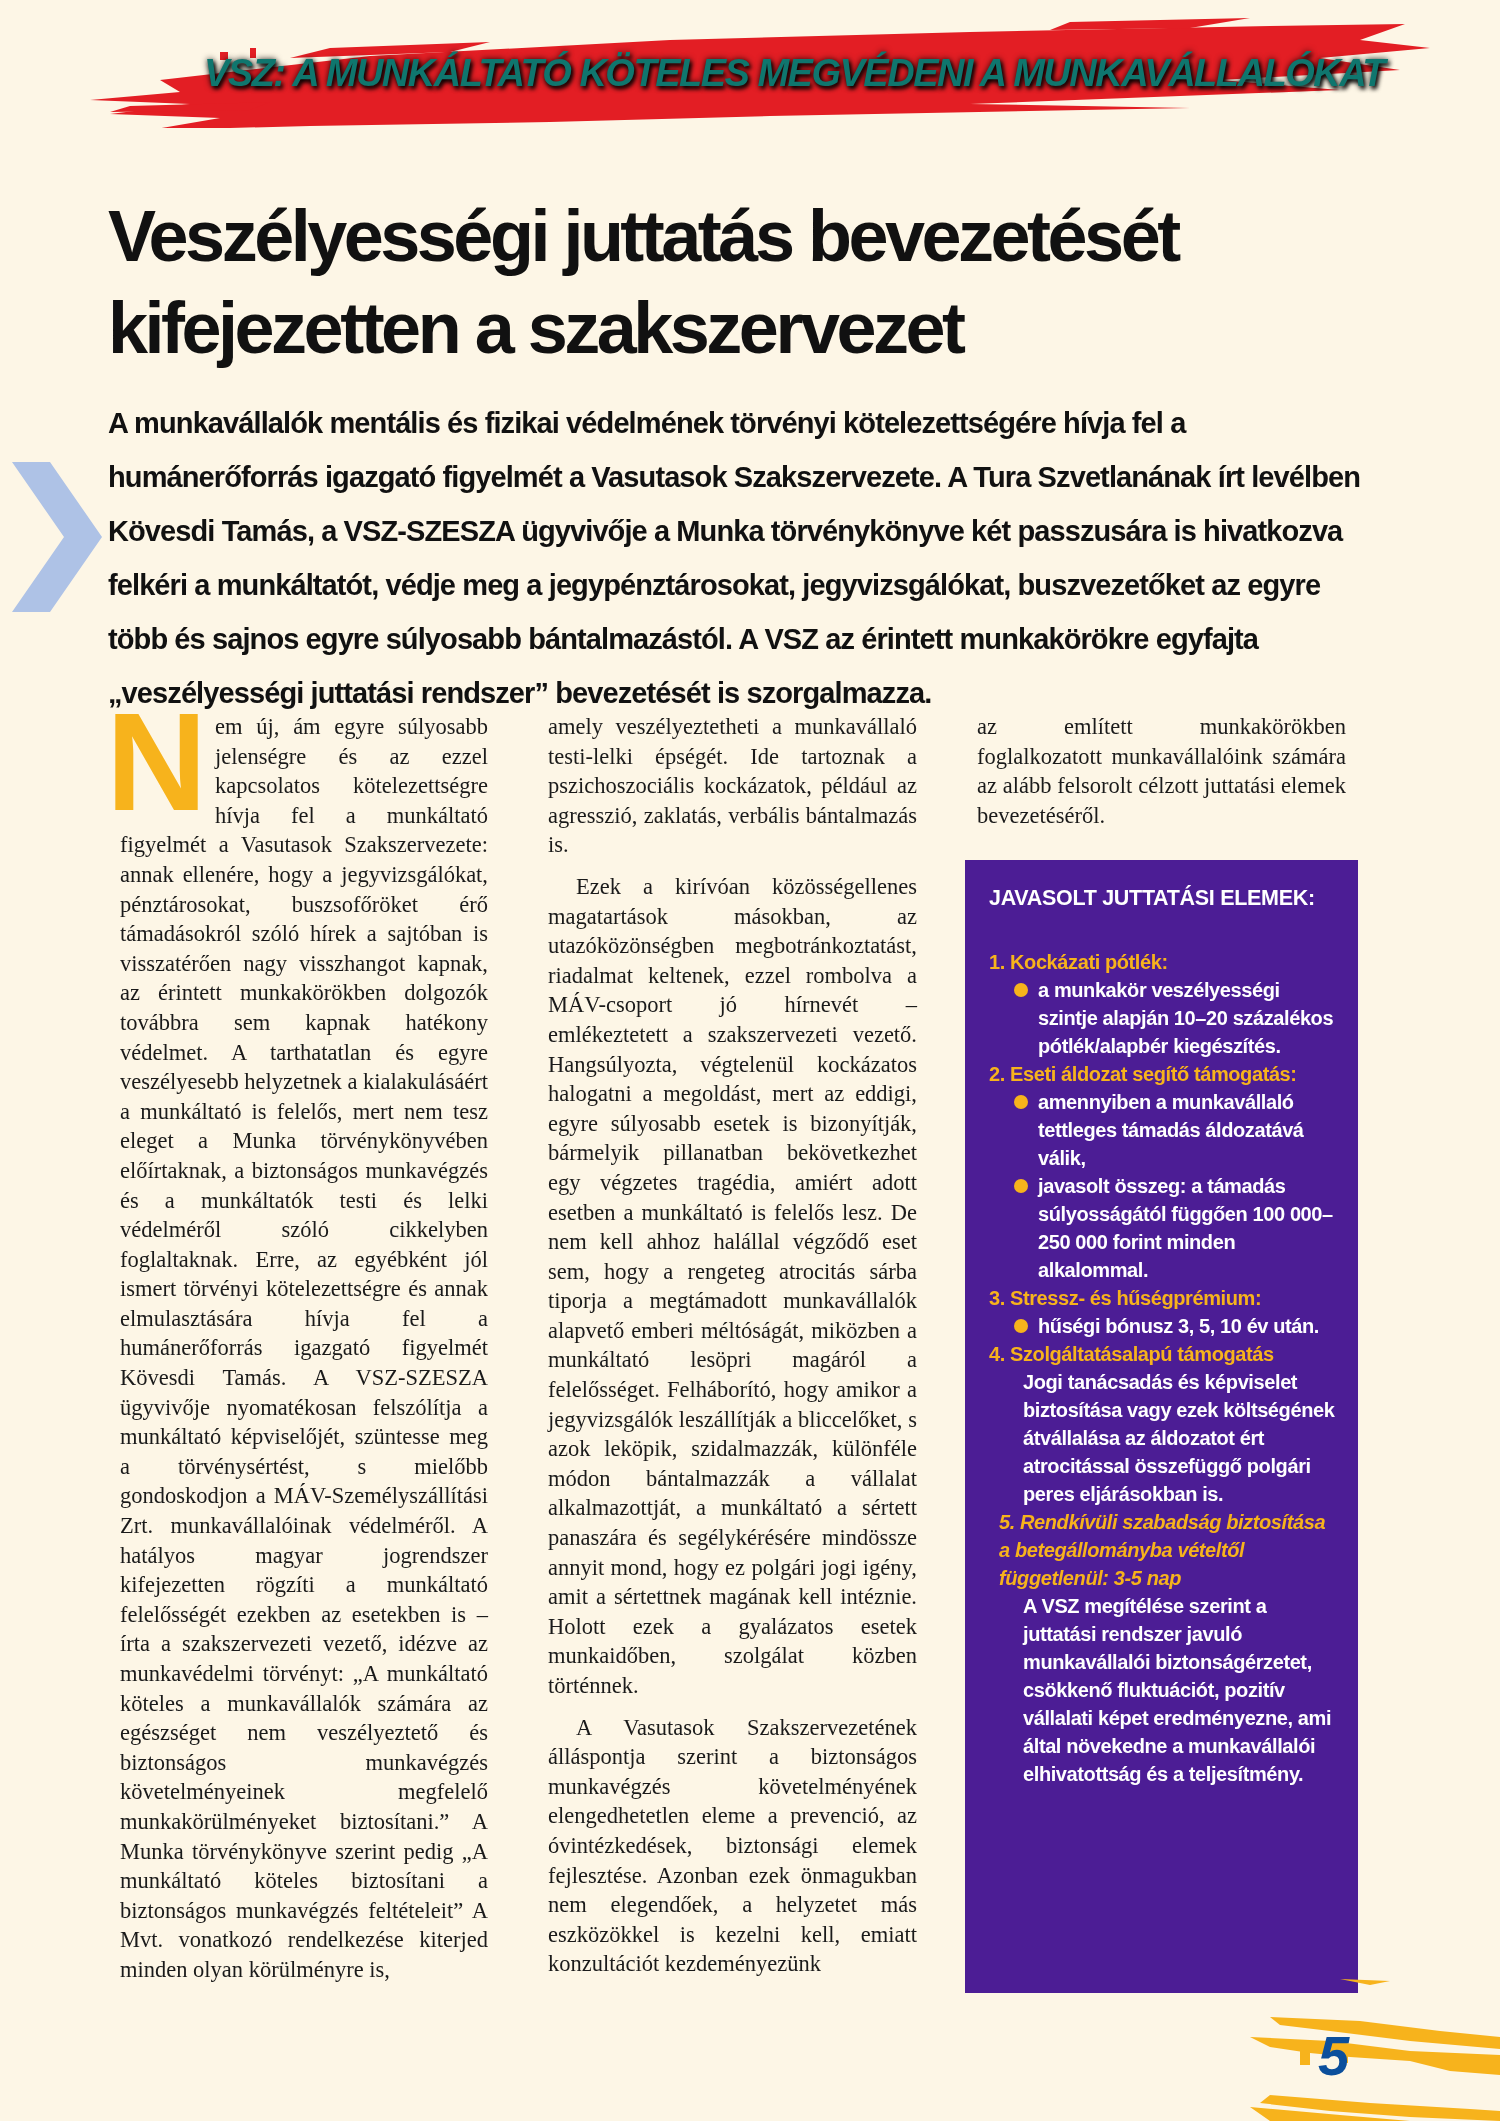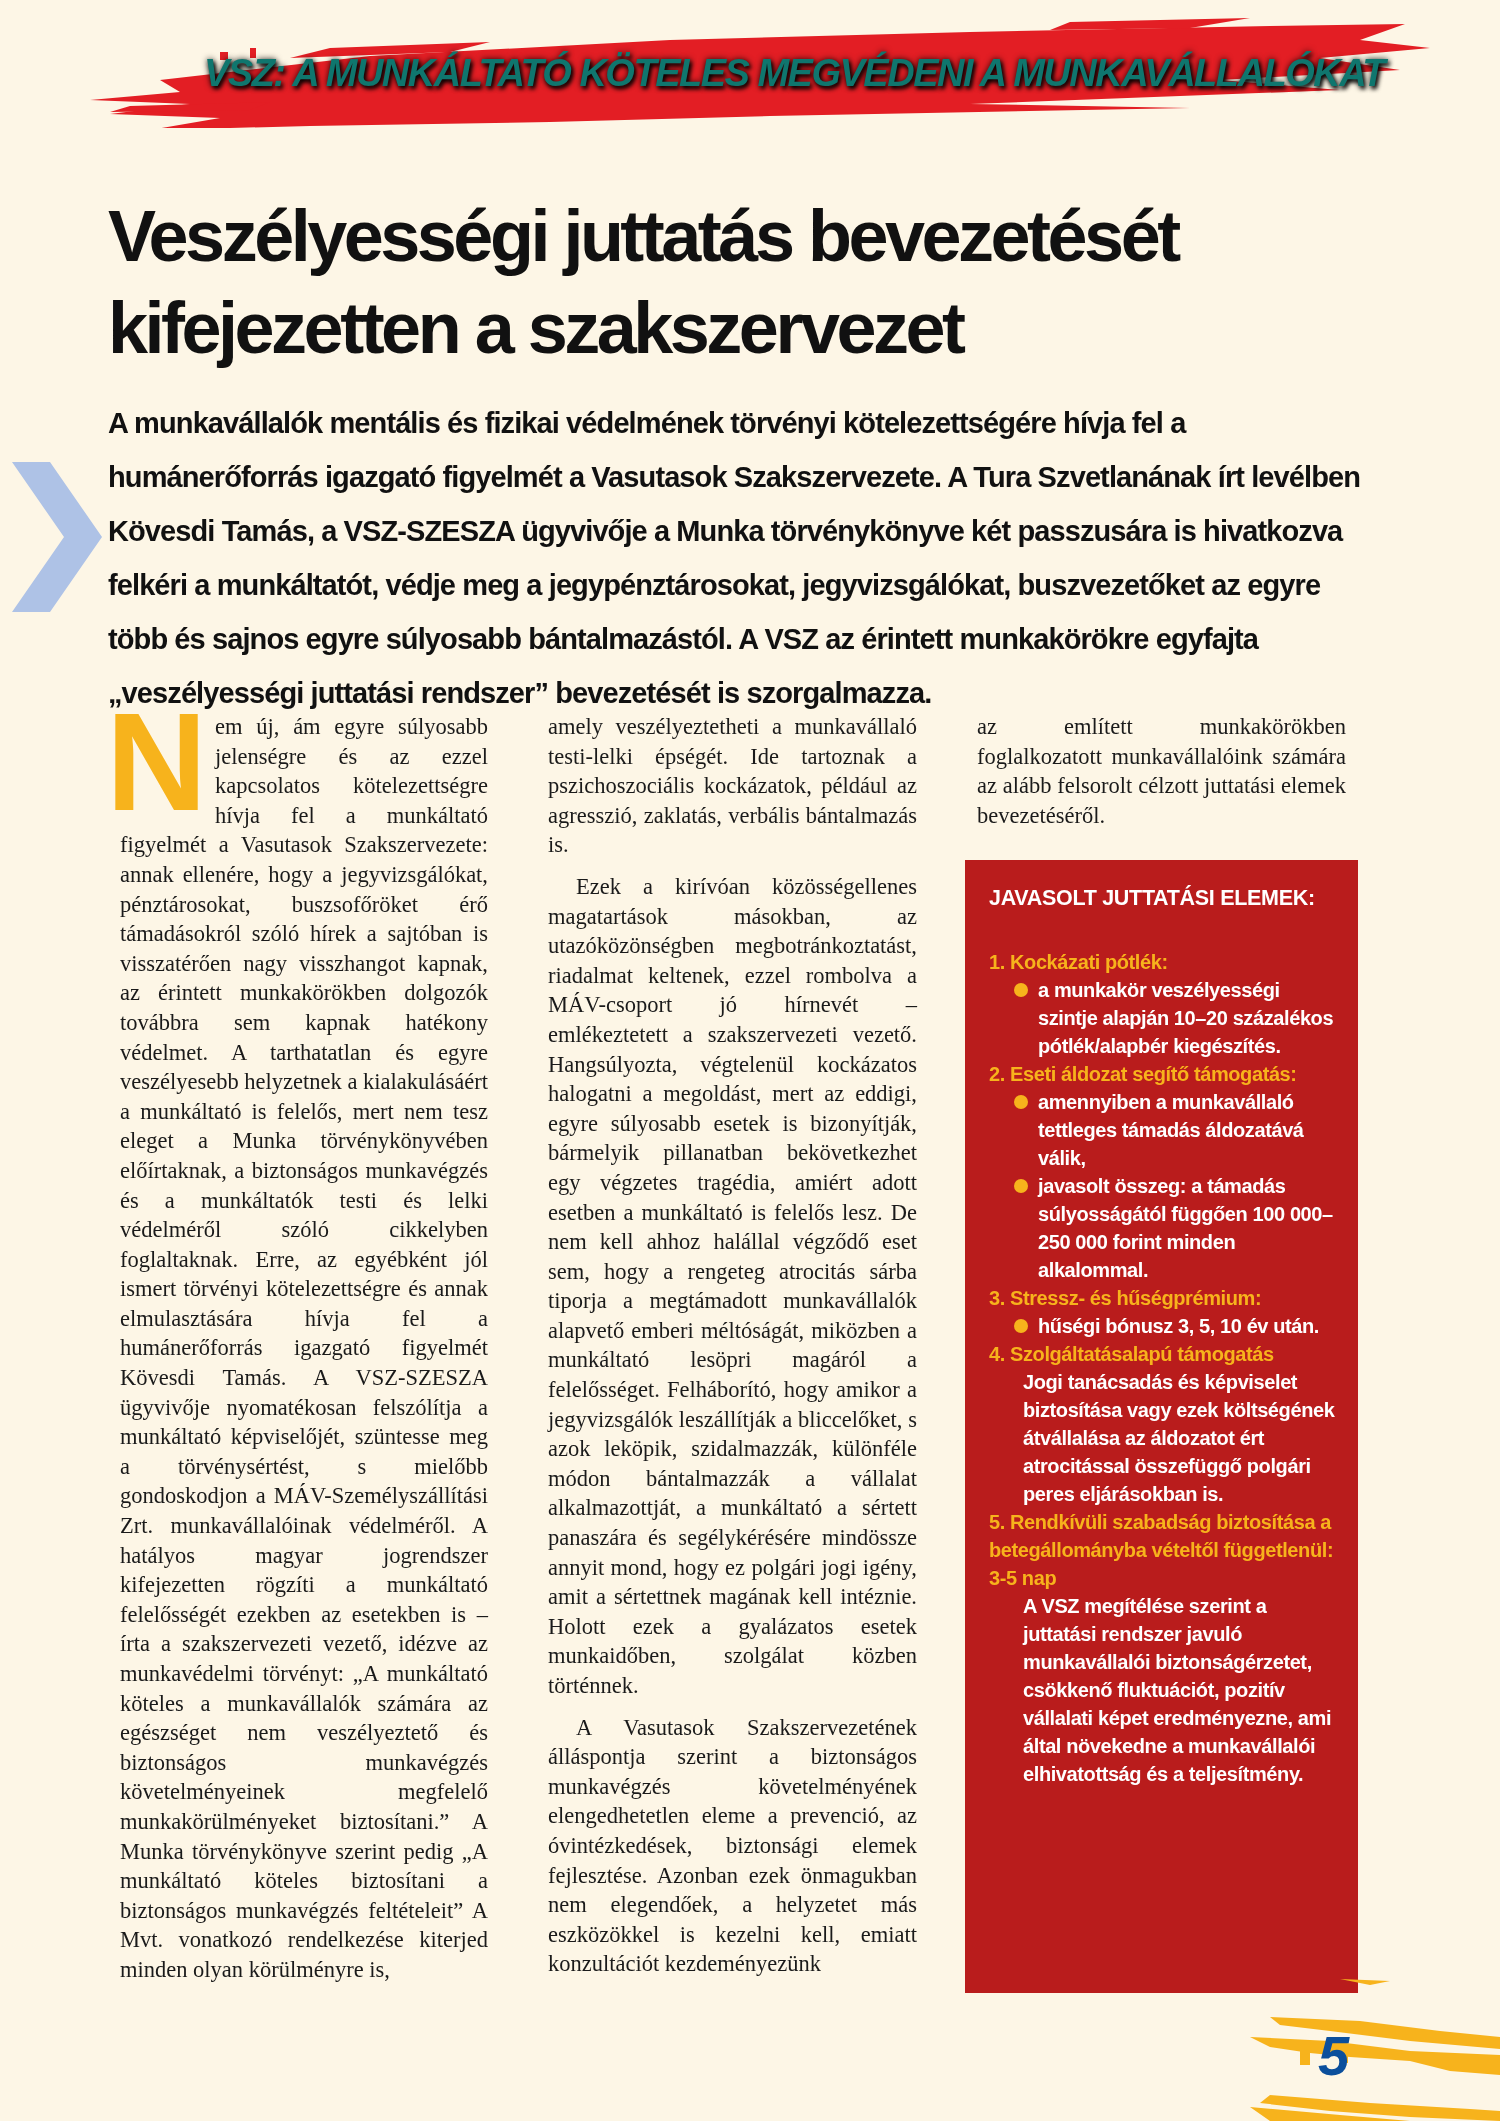--- a/index.html
+++ b/index.html
@@ -44,21 +44,21 @@
   .col1 { left:108px; width:392px; }
   .col2 { left:536px; width:393px; }
   .col3 { left:965px; width:393px; }
   .dropcap {
     float:left; font-family:"Liberation Sans", sans-serif; font-weight:bold;
     font-size:140px; line-height:112px; color:#f7b31c; margin:6px 8px 0 -2px;
     height:118px;
   }
   .infobox {
     position:absolute; left:965px; top:860px; width:393px; height:1133px;
-    background:#b91c1c; box-sizing:border-box; padding:24px 20px 20px 24px;
+    background:#4c1d95; box-sizing:border-box; padding:24px 20px 20px 24px;
     font-family:"Liberation Sans", sans-serif; font-weight:bold; color:#ffffff;
     font-size:20px; line-height:28px; letter-spacing:-0.4px;
   }
   .infobox h3 {
     margin:0 0 36px 0; font-size:21.5px; line-height:28px; color:#ffffff; letter-spacing:-0.3px;
   }
   .sec-title { color:#f7b31c; margin:0; }
   .bullet { position:relative; padding-left:24px; margin-left:25px; }
   .bullet .dot {
     position:absolute; left:0; top:7px; width:14px; height:14px; border-radius:50%;
@@ -151,21 +151,21 @@
       <span>hűségi bónusz 3, 5, 10 év után.</span>
     </div>
   </div>
 
   <div>
     <p class="sec-title">4. Szolgáltatásalapú támogatás</p>
     <div class="plain">Jogi tanácsadás és képviselet biztosítása vagy ezek költségének átvállalása az áldozatot ért atrocitással összefüggő polgári peres eljárásokban is.</div>
   </div>
 
   <div>
-    <p class="sec-title" style="margin-left:0;">
+    <p class="sec-title" style="margin-left:10px;font-style:italic;">
       <span>5. Rendkívüli szabadság biztosítása a betegállományba vételtől függetlenül: 3-5 nap</span>
     </p>
     <div class="plain">A VSZ megítélése szerint a juttatási rendszer javuló munkavállalói biztonságérzetet, csökkenő fluktuációt, pozitív vállalati képet eredményezne, ami által növekedne a munkavállalói elhivatottság és a teljesítmény.</div>
   </div>
 </div>
 
 <div class="pagenum">
   <svg width="290" height="146" viewBox="0 0 290 146">
     <g fill="#f7b31c">
       <polygon points="60,42 150,46 230,56 290,62 290,74 200,66 120,56 70,50"></polygon>

